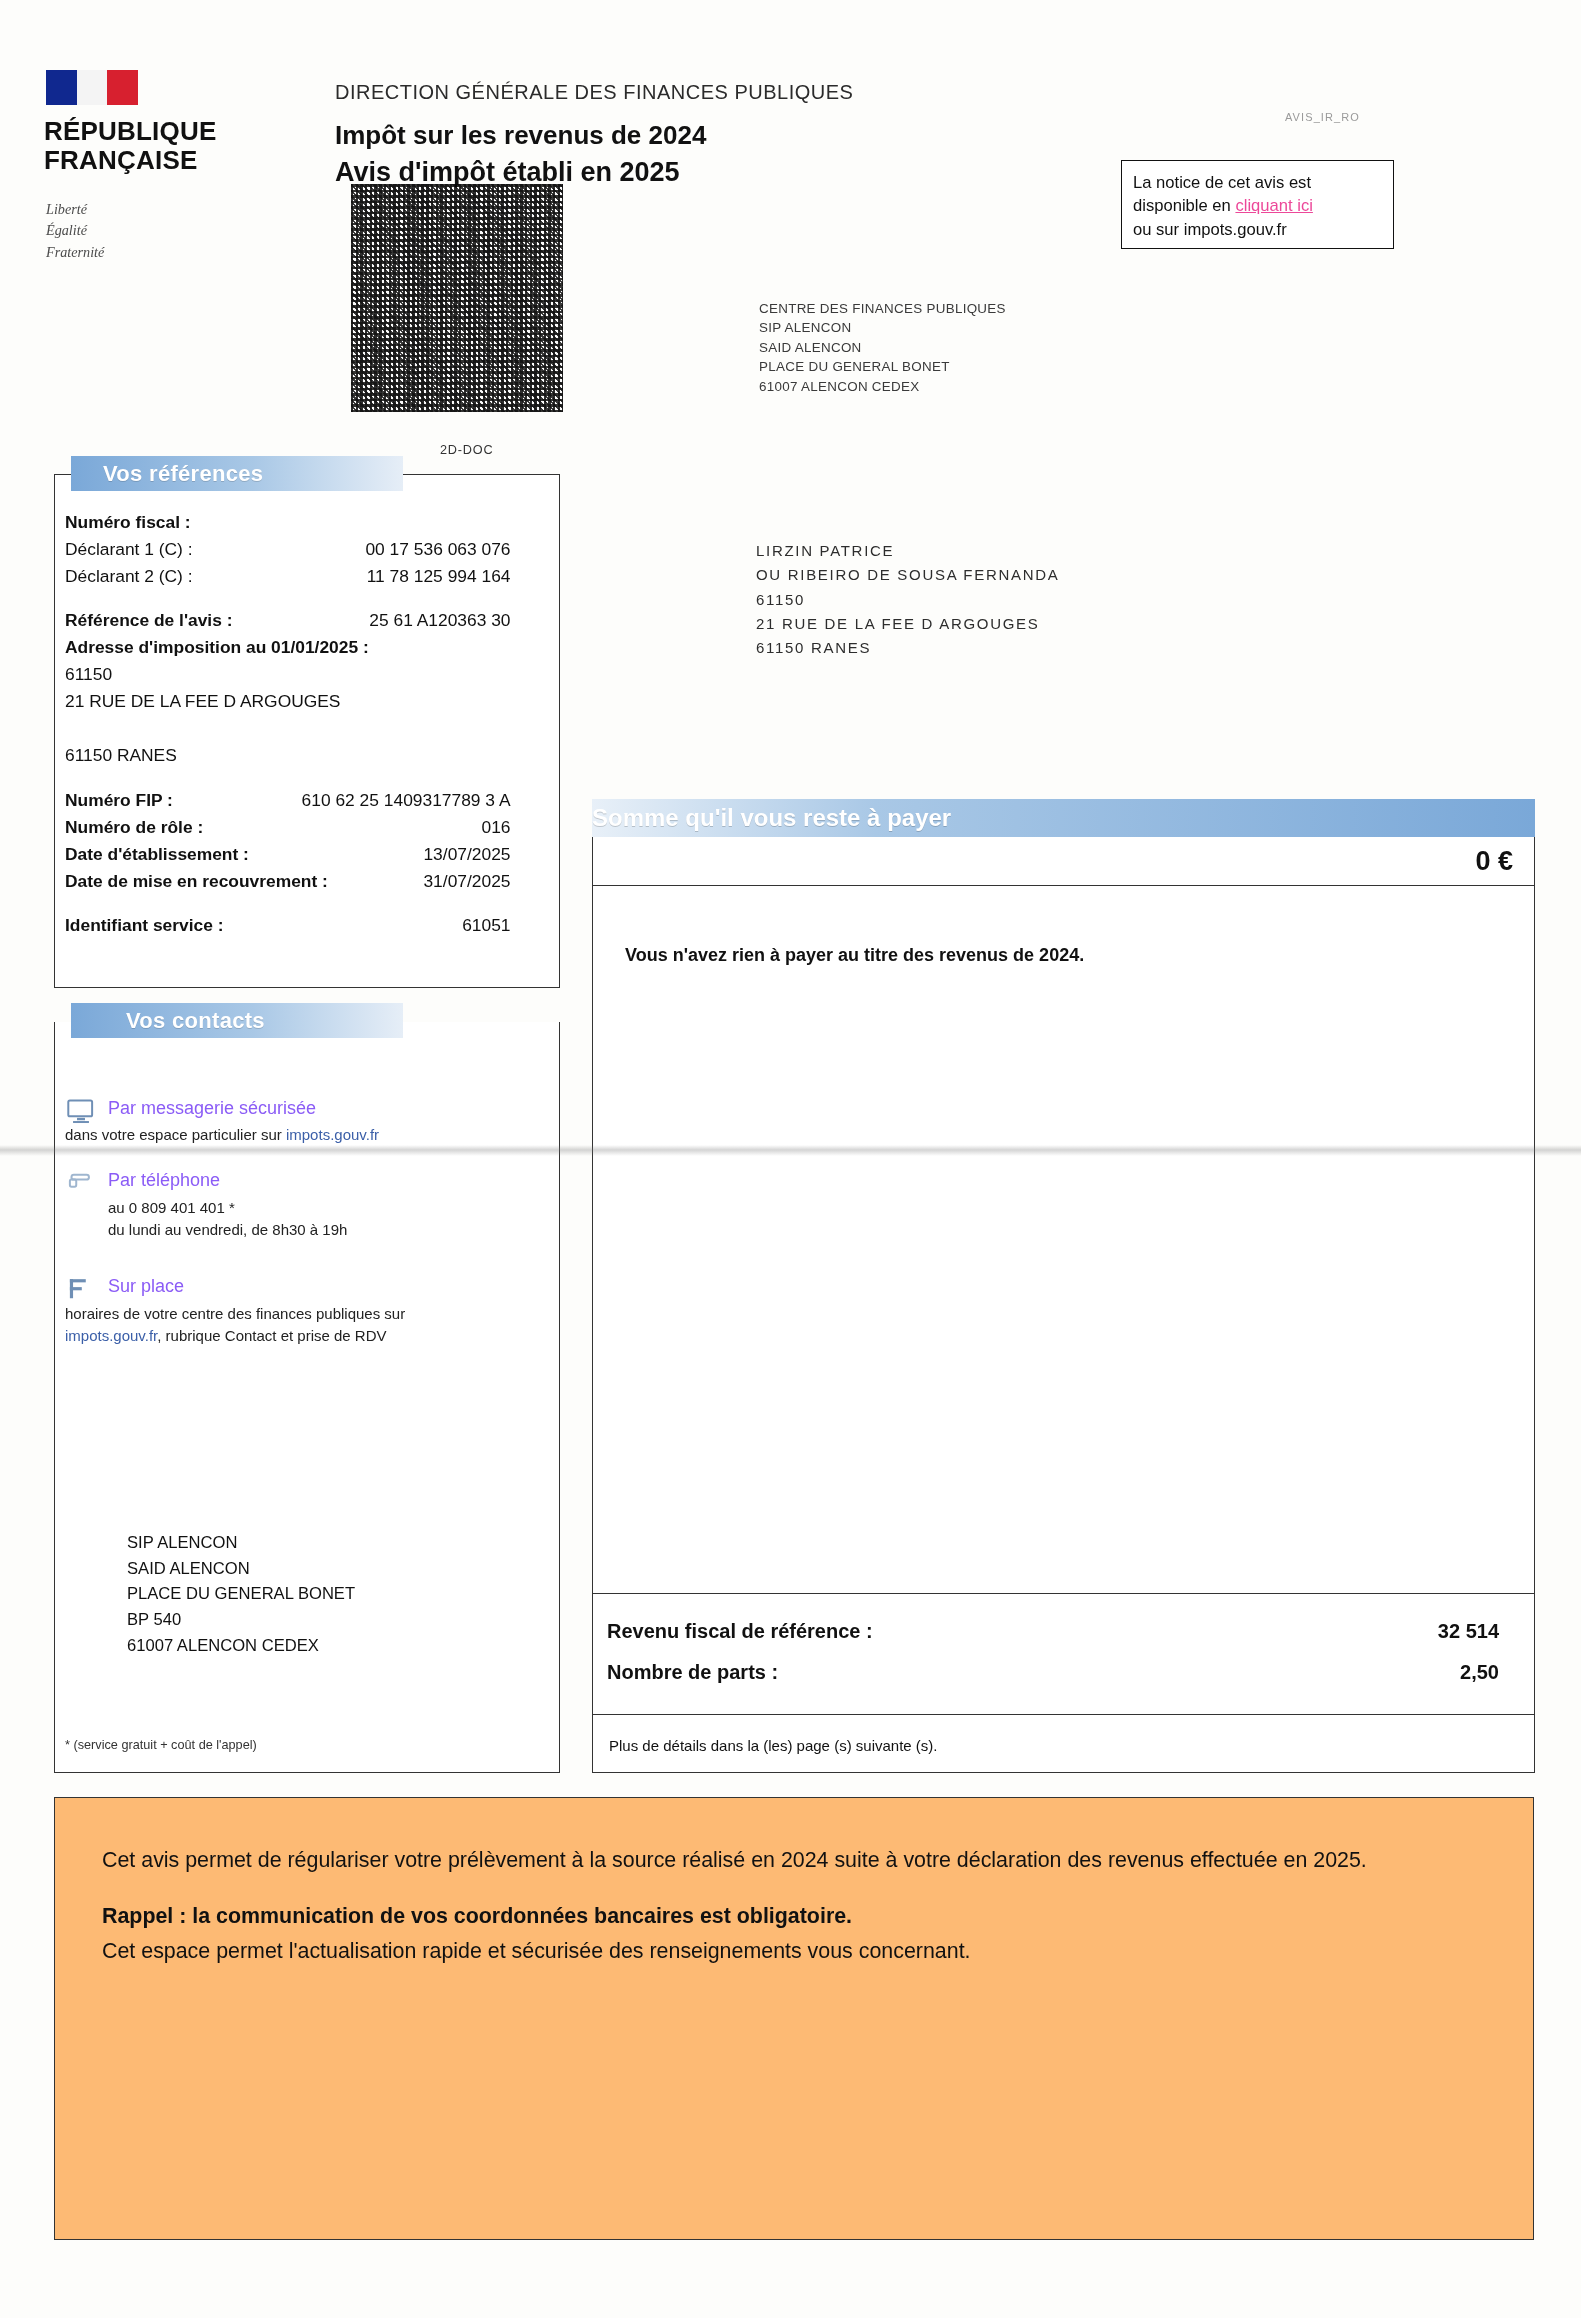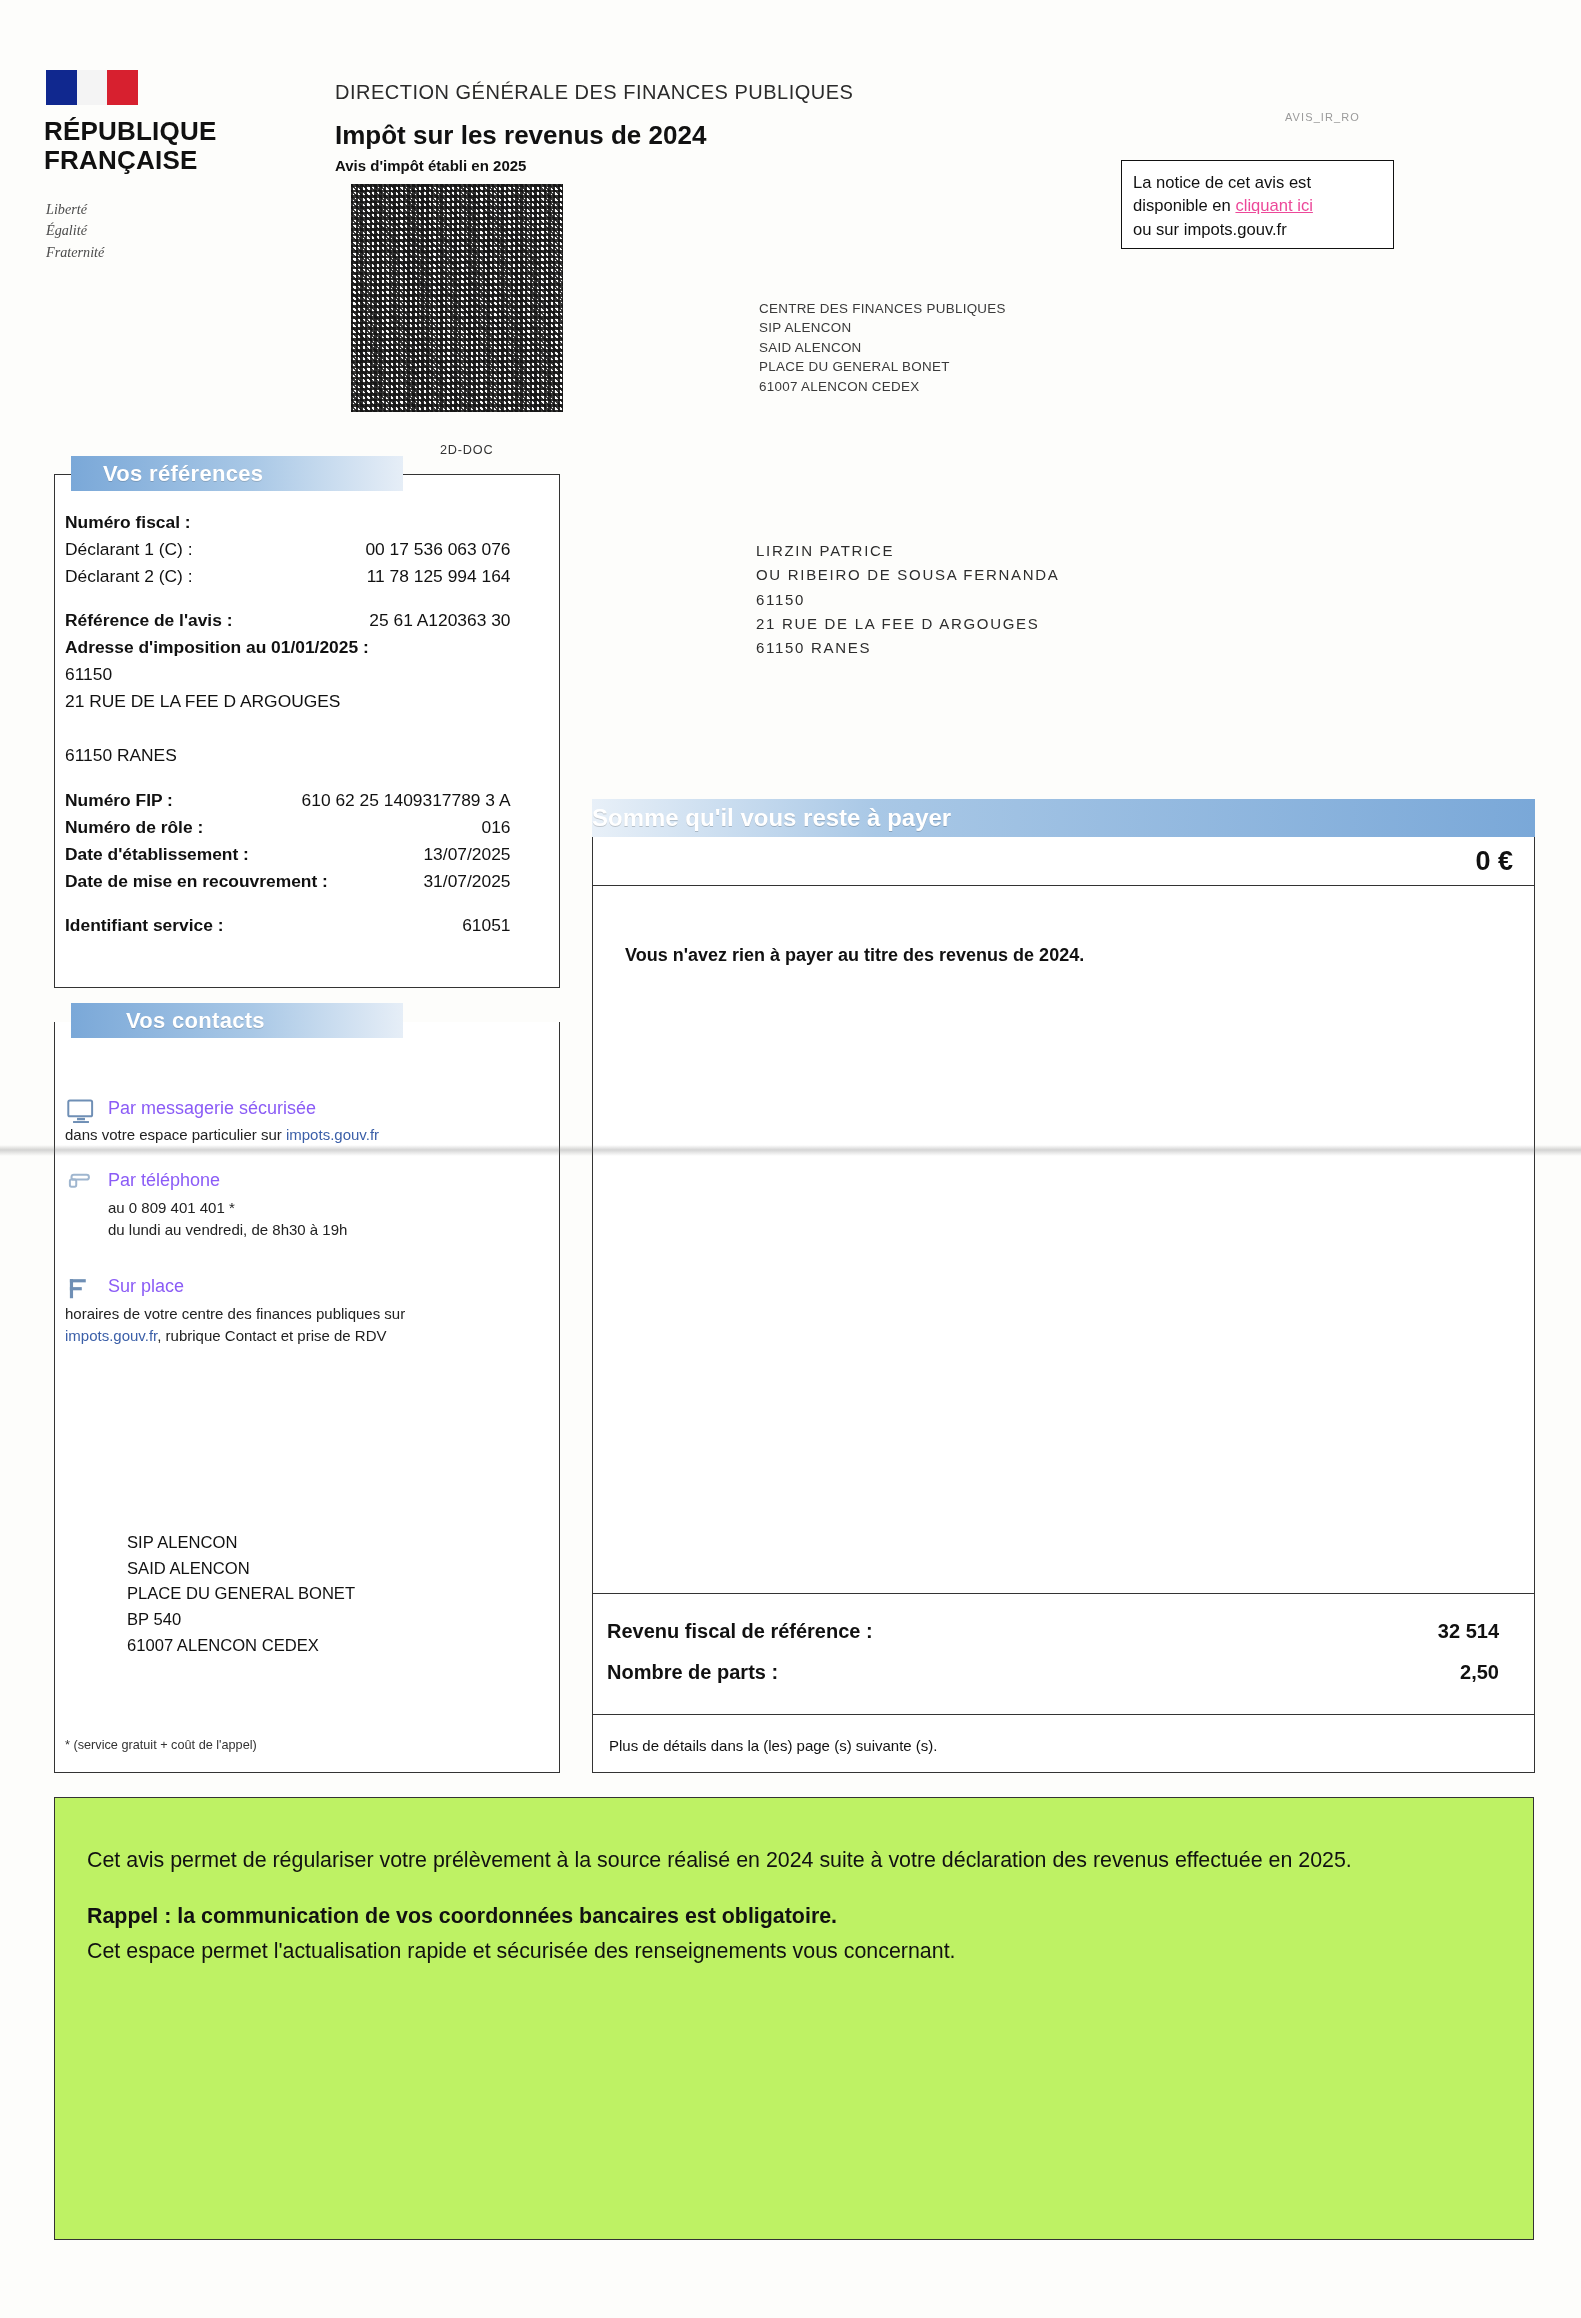--- a/index.html
+++ b/index.html
@@ -66,21 +66,21 @@
   .title-main {
     position: absolute;
     left: 335px; top: 120px;
     font-size: 26px;
     font-weight: 700;
     color: #111;
   }
   .title-sub {
     position: absolute;
     left: 335px; top: 157px;
-    font-size: 15px;
+    font-size: 27px;
     font-weight: 700;
     color: #111;
   }
 
   .avis-code {
     position: absolute;
     left: 1285px; top: 111px;
     font-size: 11px;
     letter-spacing: 1.1px;
     color: #9a9a9a;
@@ -327,22 +327,22 @@
     opacity: 0.7;
   }
 
   
   .bottom-box {
     position: absolute;
     left: 54px; top: 1797px;
     width: 1480px; height: 443px;
     border: 1.6px solid #333;
     box-sizing: border-box;
-    background: #bef264;
-    padding: 46px 32px;
+    background: #fdba74;
+    padding: 46px 47px;
   }
   .para {
     font-size: 21.4px;
     line-height: 1.5;
     text-align: justify;
     color: #111;
     margin: 0 0 24px 0;
   }
   .para.bold { font-weight: 700; margin-bottom: 3.2px; }
   .para.tight { margin-bottom: 3.2px; }

